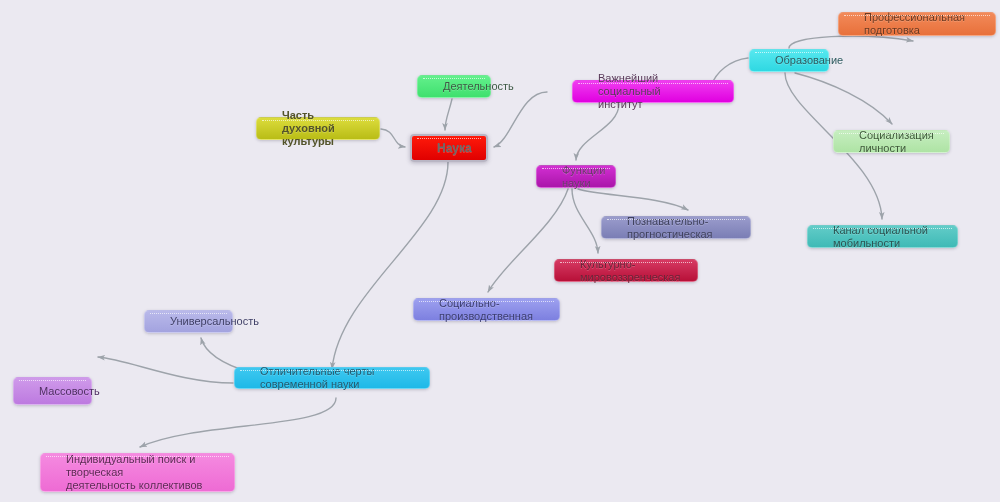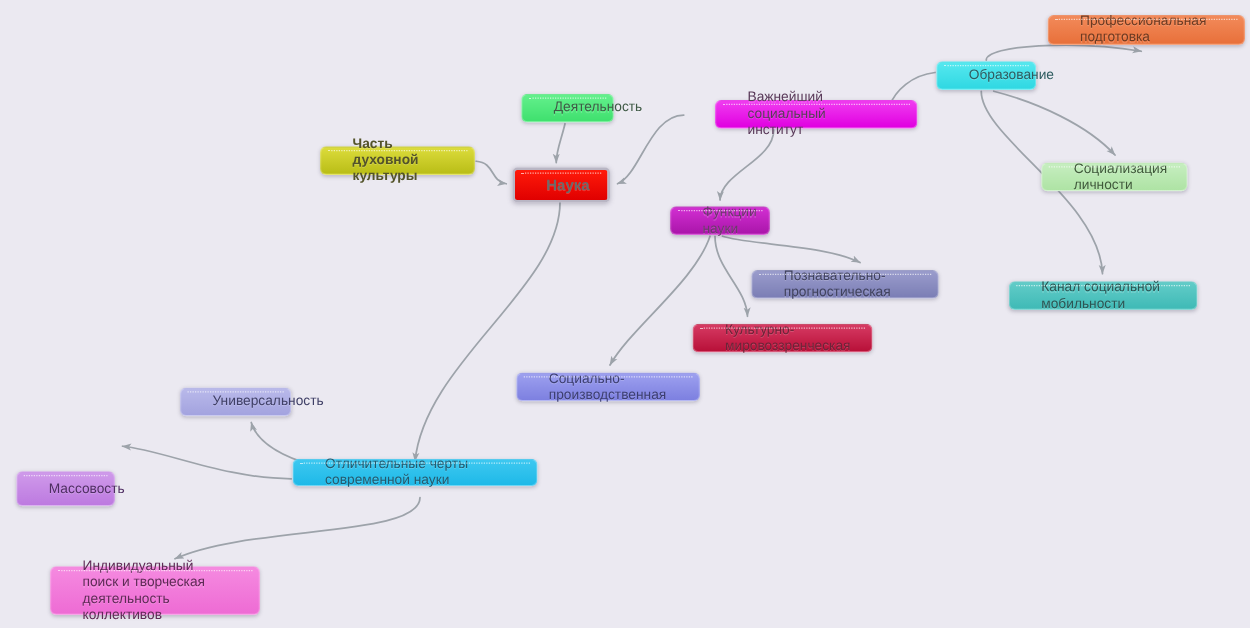--- a/index.html
+++ b/index.html
@@ -92,16 +92,16 @@
       <div class="node" style="left: 601px; top: 216px; width: 150px; height: 23px; background: linear-gradient(rgb(154, 156, 204) 0%, rgb(123, 126, 181) 100%); color: rgb(64, 66, 94);"><span>Познавательно-прогностическая</span></div>
       <div class="node" style="left: 554px; top: 259px; width: 144px; height: 23px; background: linear-gradient(rgb(214, 58, 99) 0%, rgb(184, 16, 56) 100%); color: rgb(107, 36, 56);"><span>Культурно-мировоззренческая</span></div>
       <div class="node" style="left: 413px; top: 298px; width: 147px; height: 23px; background: linear-gradient(rgb(157, 160, 239) 0%, rgb(125, 128, 224) 100%); color: rgb(60, 62, 112);"><span>Социально-производственная</span></div>
       <div class="node" style="left: 749px; top: 49px; width: 80px; height: 23px; background: linear-gradient(rgb(86, 232, 239) 0%, rgb(47, 216, 226) 100%); color: rgb(47, 92, 96);"><span>Образование</span></div>
       <div class="node" style="left: 838px; top: 12px; width: 158px; height: 24px; background: linear-gradient(rgb(242, 138, 90) 0%, rgb(232, 112, 58) 100%); color: rgb(107, 58, 34);"><span>Профессиональная подготовка</span></div>
       <div class="node" style="left: 833px; top: 130px; width: 117px; height: 23px; background: linear-gradient(rgb(198, 238, 192) 0%, rgb(174, 227, 164) 100%); color: rgb(63, 90, 58);"><span>Социализация личности</span></div>
       <div class="node" style="left: 807px; top: 225px; width: 151px; height: 23px; background: linear-gradient(rgb(98, 204, 200) 0%, rgb(63, 186, 182) 100%); color: rgb(44, 85, 83);"><span>Канал социальной мобильности</span></div>
       <div class="node" style="left: 234px; top: 367px; width: 196px; height: 22px; background: linear-gradient(rgb(62, 200, 240) 0%, rgb(30, 185, 232) 100%); color: rgb(36, 90, 110);"><span>Отличительные черты современной науки</span></div>
       <div class="node" style="left: 144px; top: 310px; width: 89px; height: 23px; background: linear-gradient(rgb(185, 185, 234) 0%, rgb(163, 163, 223) 100%); color: rgb(63, 63, 102);"><span>Универсальность</span></div>
       <div class="node" style="left: 13px; top: 345px; width: 79px; height: 28px; background: linear-gradient(rgb(207, 154, 234) 0%, rgb(189, 122, 224) 100%); color: rgb(79, 46, 99); margin-top: 32px;"><span>Массовость</span></div>
-      <div class="node two-line" style="left: 40px; top: 453px; width: 168px; height: 39px; background: linear-gradient(rgb(245, 138, 224) 0%, rgb(238, 107, 212) 100%); color: rgb(95, 42, 86);"><span>Индивидуальный поиск и творческая
+      <div class="node two-line" style="left: 40px; top: 453px; width: 195px; height: 39px; background: linear-gradient(rgb(245, 138, 224) 0%, rgb(238, 107, 212) 100%); color: rgb(95, 42, 86);"><span>Индивидуальный поиск и творческая
 деятельность коллективов</span></div>
     </div>
 </div>
 
 </body></html>

